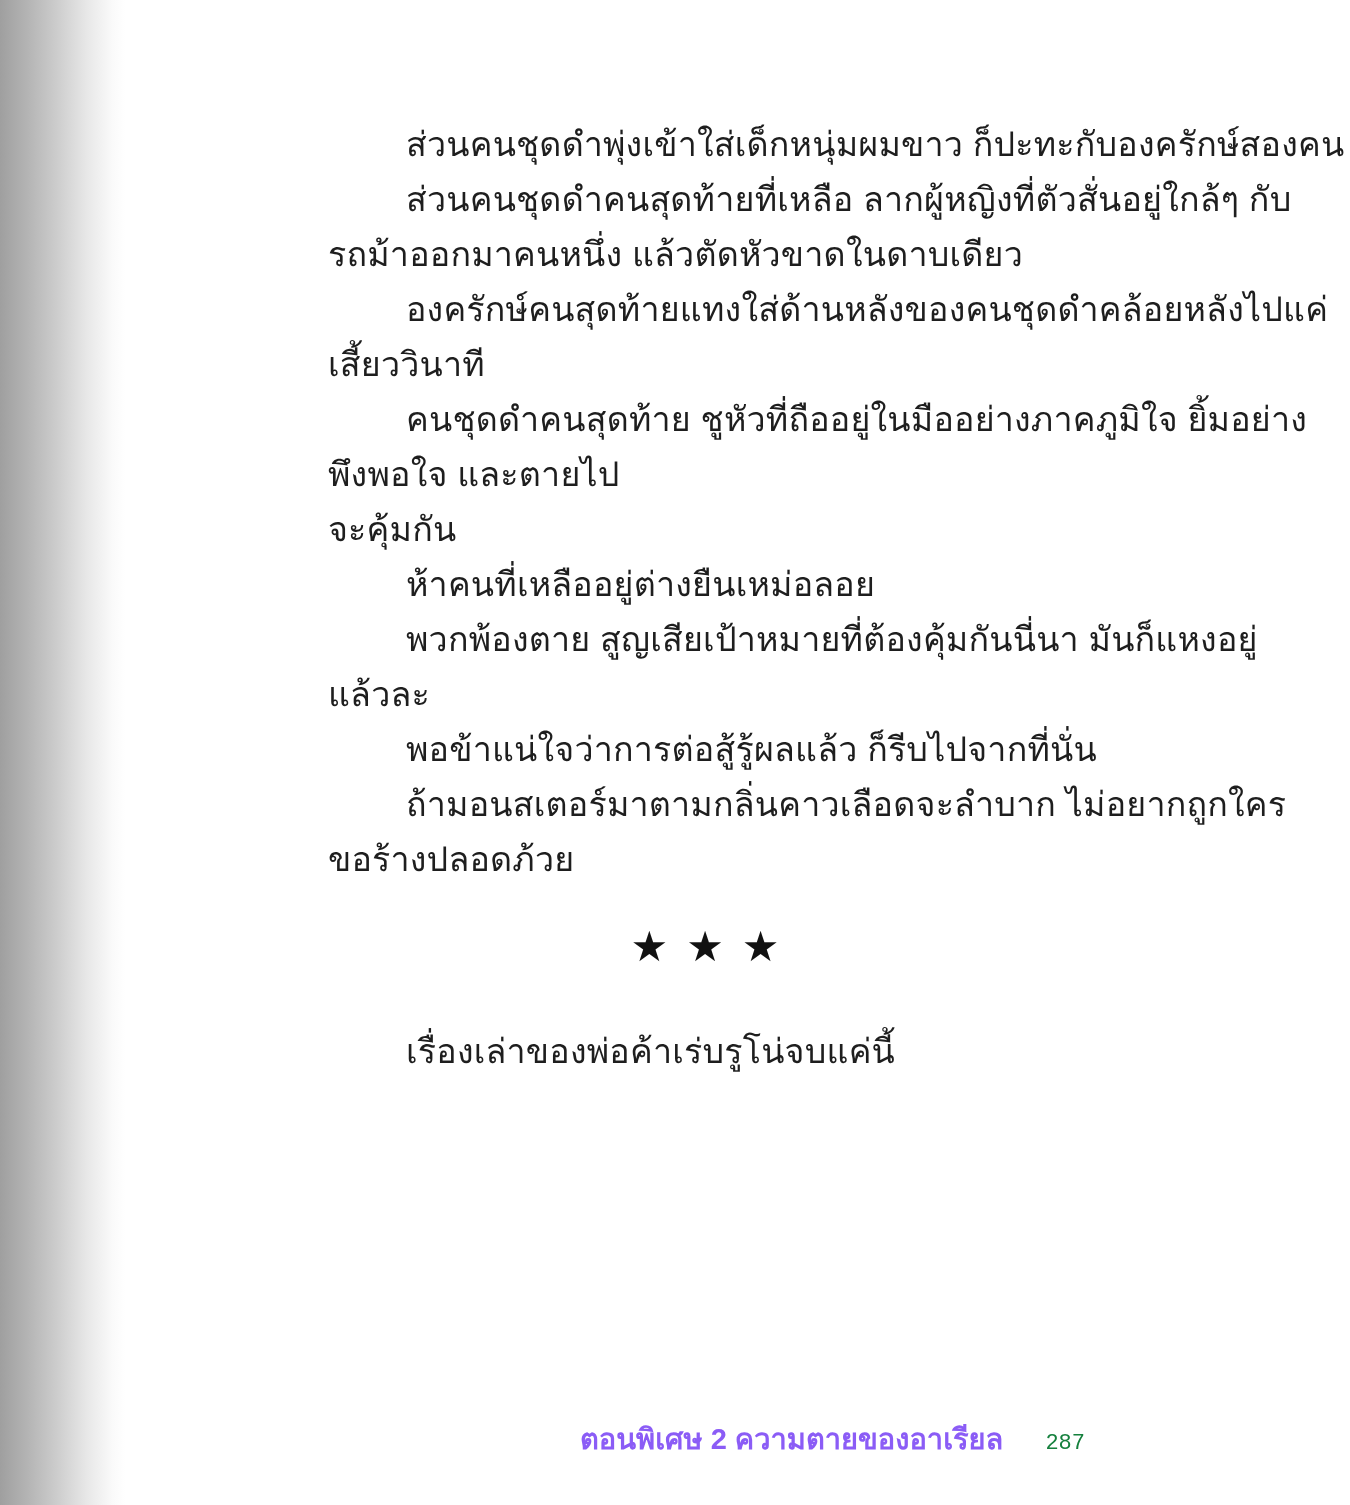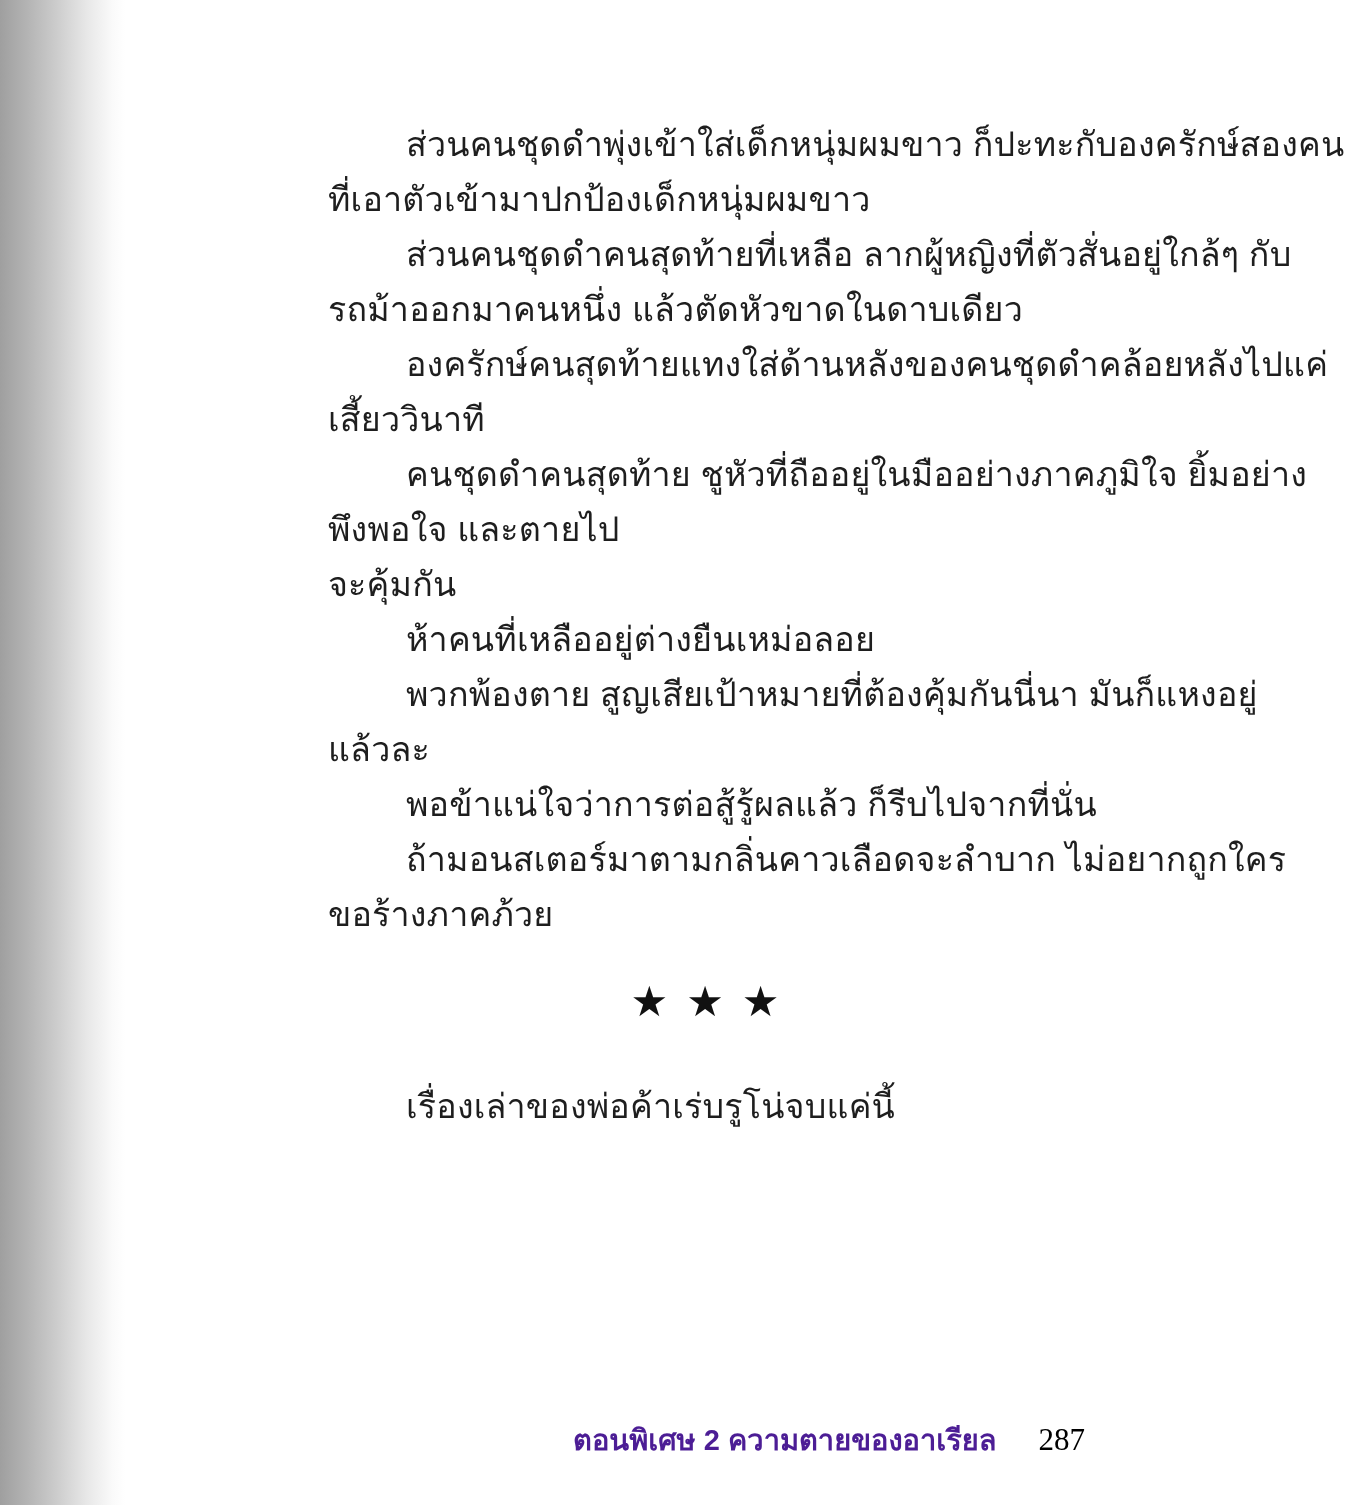--- a/index.html
+++ b/index.html
@@ -64,50 +64,49 @@
     left: 328px;
     width: 757px;
     height: 55px;
     line-height: 55px;
     text-align: right;
     white-space: nowrap;
   }
   .footer-chapter {
     font-size: 29px;
     font-weight: bold;
-    color: #4c1d95;
+    color: #8b5cf6;
   }
   .footer-page-number {
-    font-family: Liberation Serif, serif;
-    font-size: 31px;
-    color: #000000;
+    font-family: Liberation Mono, monospace;
+    font-size: 22px;
+    color: #15803d;
     margin-left: 42px;
   }
 </style>
 </head>
 <body>
 
 <div class="page-edge-shadow"></div>
 
 <div class="page-content">
   <div class="body-line indent">ส่วนคนชุดดำพุ่งเข้าใส่เด็กหนุ่มผมขาว ก็ปะทะกับองครักษ์สองคน</div>
-  <div class="body-line">ที่เอาตัวเข้ามาปกป้องเด็กหนุ่มผมขาว</div>
   <div class="body-line indent">ส่วนคนชุดดำคนสุดท้ายที่เหลือ ลากผู้หญิงที่ตัวสั่นอยู่ใกล้ๆ กับ</div>
   <div class="body-line">รถม้าออกมาคนหนึ่ง แล้วตัดหัวขาดในดาบเดียว</div>
   <div class="body-line indent">องครักษ์คนสุดท้ายแทงใส่ด้านหลังของคนชุดดำคล้อยหลังไปแค่</div>
   <div class="body-line">เสี้ยววินาที</div>
   <div class="body-line indent">คนชุดดำคนสุดท้าย ชูหัวที่ถืออยู่ในมืออย่างภาคภูมิใจ ยิ้มอย่าง</div>
   <div class="body-line">พึงพอใจ และตายไป</div>
   <div class="body-line">จะคุ้มกัน</div>
   <div class="body-line indent">ห้าคนที่เหลืออยู่ต่างยืนเหม่อลอย</div>
   <div class="body-line indent">พวกพ้องตาย สูญเสียเป้าหมายที่ต้องคุ้มกันนี่นา มันก็แหงอยู่</div>
   <div class="body-line">แล้วละ</div>
   <div class="body-line indent">พอข้าแน่ใจว่าการต่อสู้รู้ผลแล้ว ก็รีบไปจากที่นั่น</div>
   <div class="body-line indent">ถ้ามอนสเตอร์มาตามกลิ่นคาวเลือดจะลำบาก ไม่อยากถูกใคร</div>
-  <div class="body-line">ขอร้างภาคภ้วย</div>
+  <div class="body-line">ขอร้างปลอดภ้วย</div>
 
   <div class="separator">★★★</div>
 
   <div class="body-line indent">เรื่องเล่าของพ่อค้าเร่บรูโน่จบแค่นี้</div>
 </div>
 
 <div class="page-footer">
   <span class="footer-chapter">ตอนพิเศษ 2 ความตายของอาเรียล</span><span class="footer-page-number">287</span>
 </div>
 

